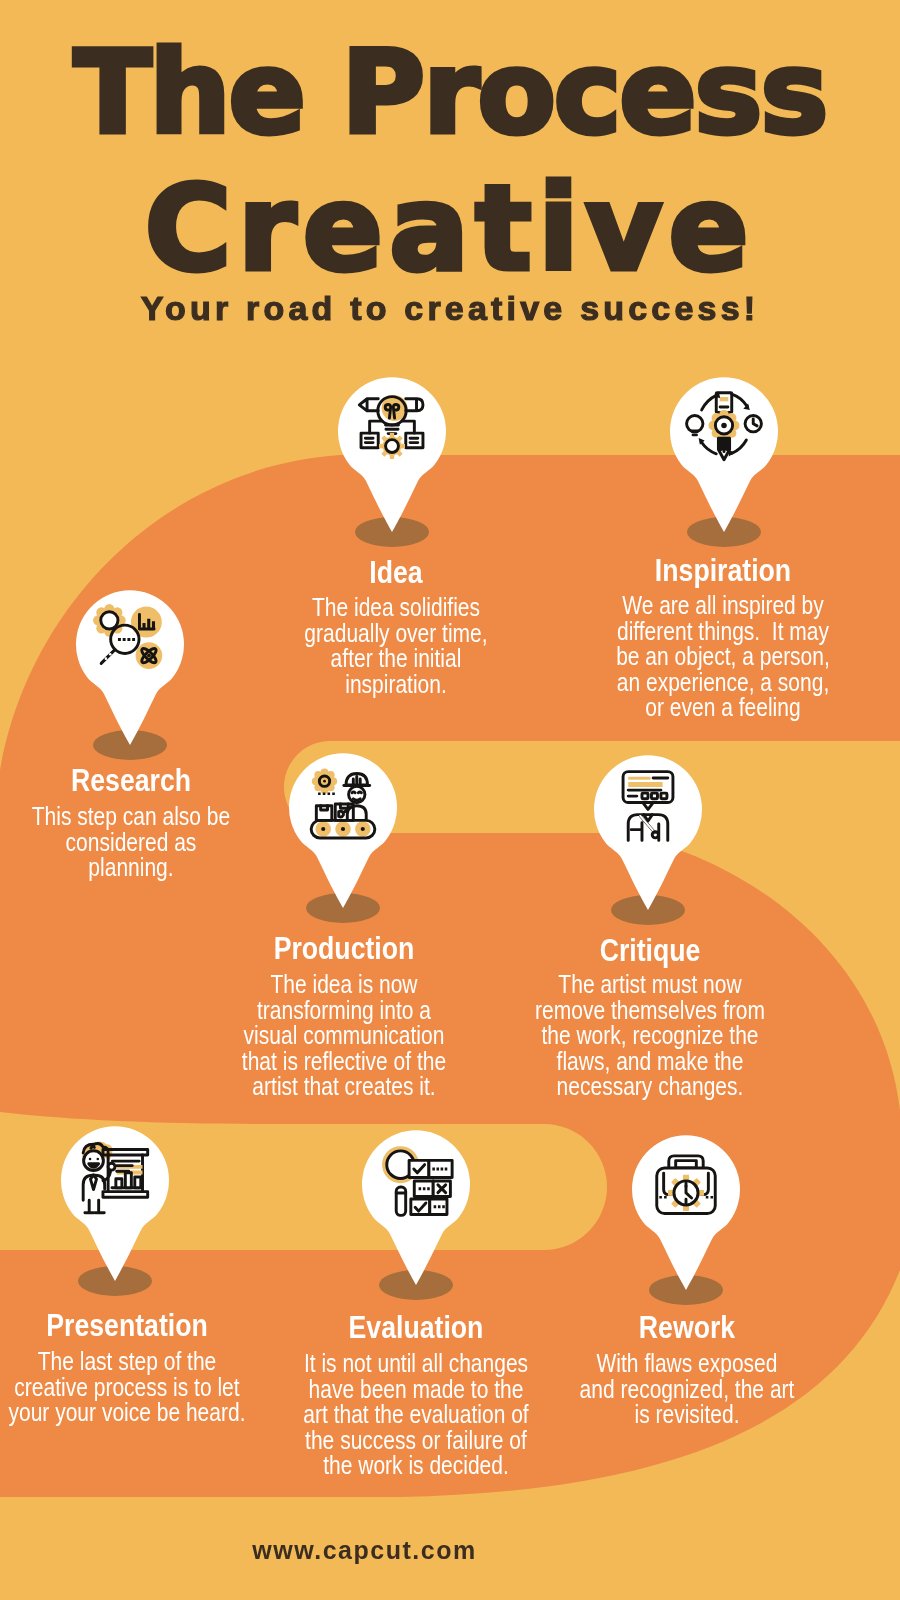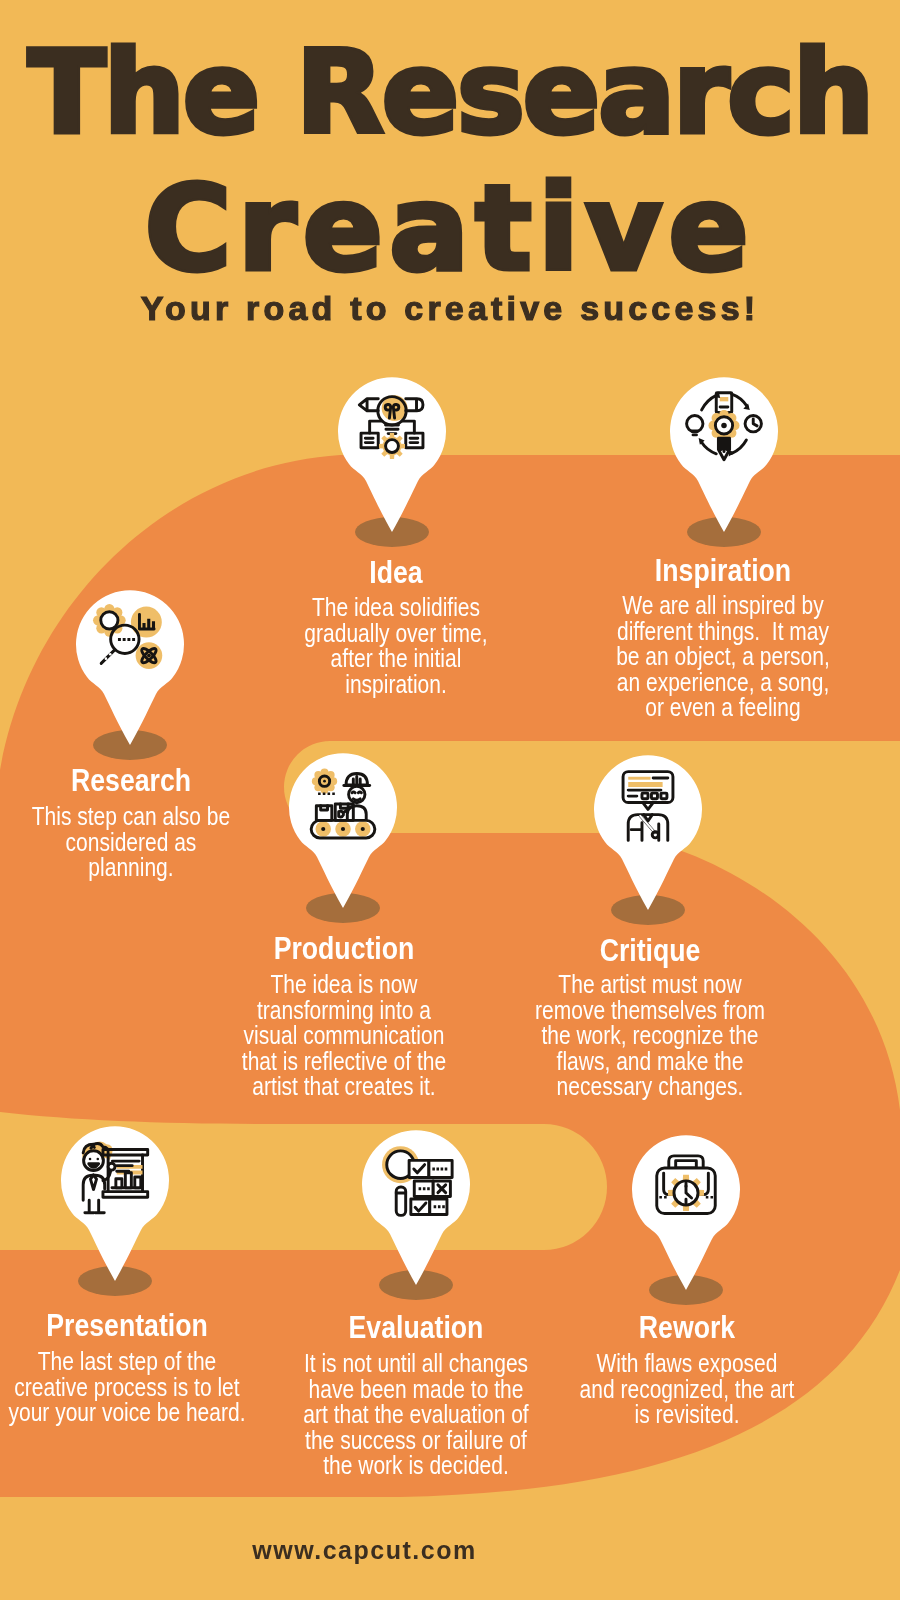--- a/index.html
+++ b/index.html
@@ -237,21 +237,21 @@
       L 400 1497
       C 660 1492 838 1428 900 1270
       L 900 1110
       C 882 962 760 862 620 833
       L 330 833
       A 46 46 0 0 1 330 741
       L 900 741
       Z"></path>
   </svg>
 
-  <div class="title title-1">The Research</div>
+  <div class="title title-1">The Process</div>
   <div class="title title-2">Creative</div>
   <div class="subtitle">Your road to creative success!</div>
 
   <svg class="pin" style="left:332px;top:374px" viewBox="-60 -57 120 177">
     <ellipse class="pin-shadow" cx="0" cy="101" rx="37" ry="15"></ellipse>
     <use href="#pin-shape"></use>
     <use href="#icon-idea" x="-43" y="-46" width="86" height="86"></use>
   </svg>
   <div class="step-title" style="left:396px;top:557px">Idea</div>
   <div class="step-desc" style="left:396px;top:595px">The idea solidifies

